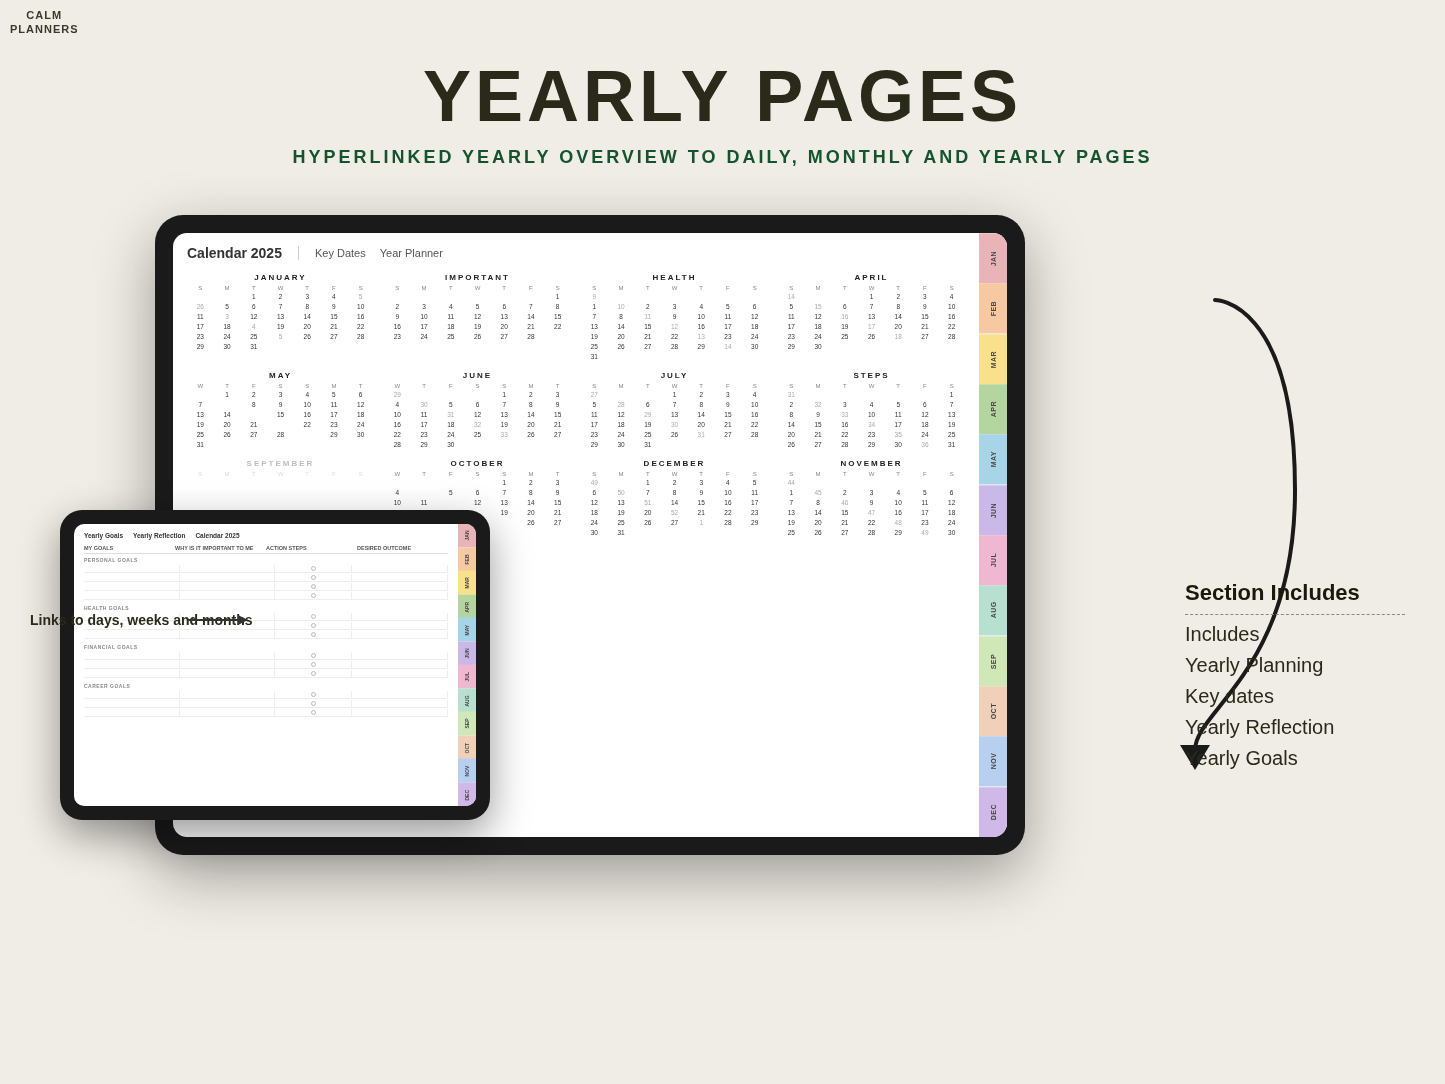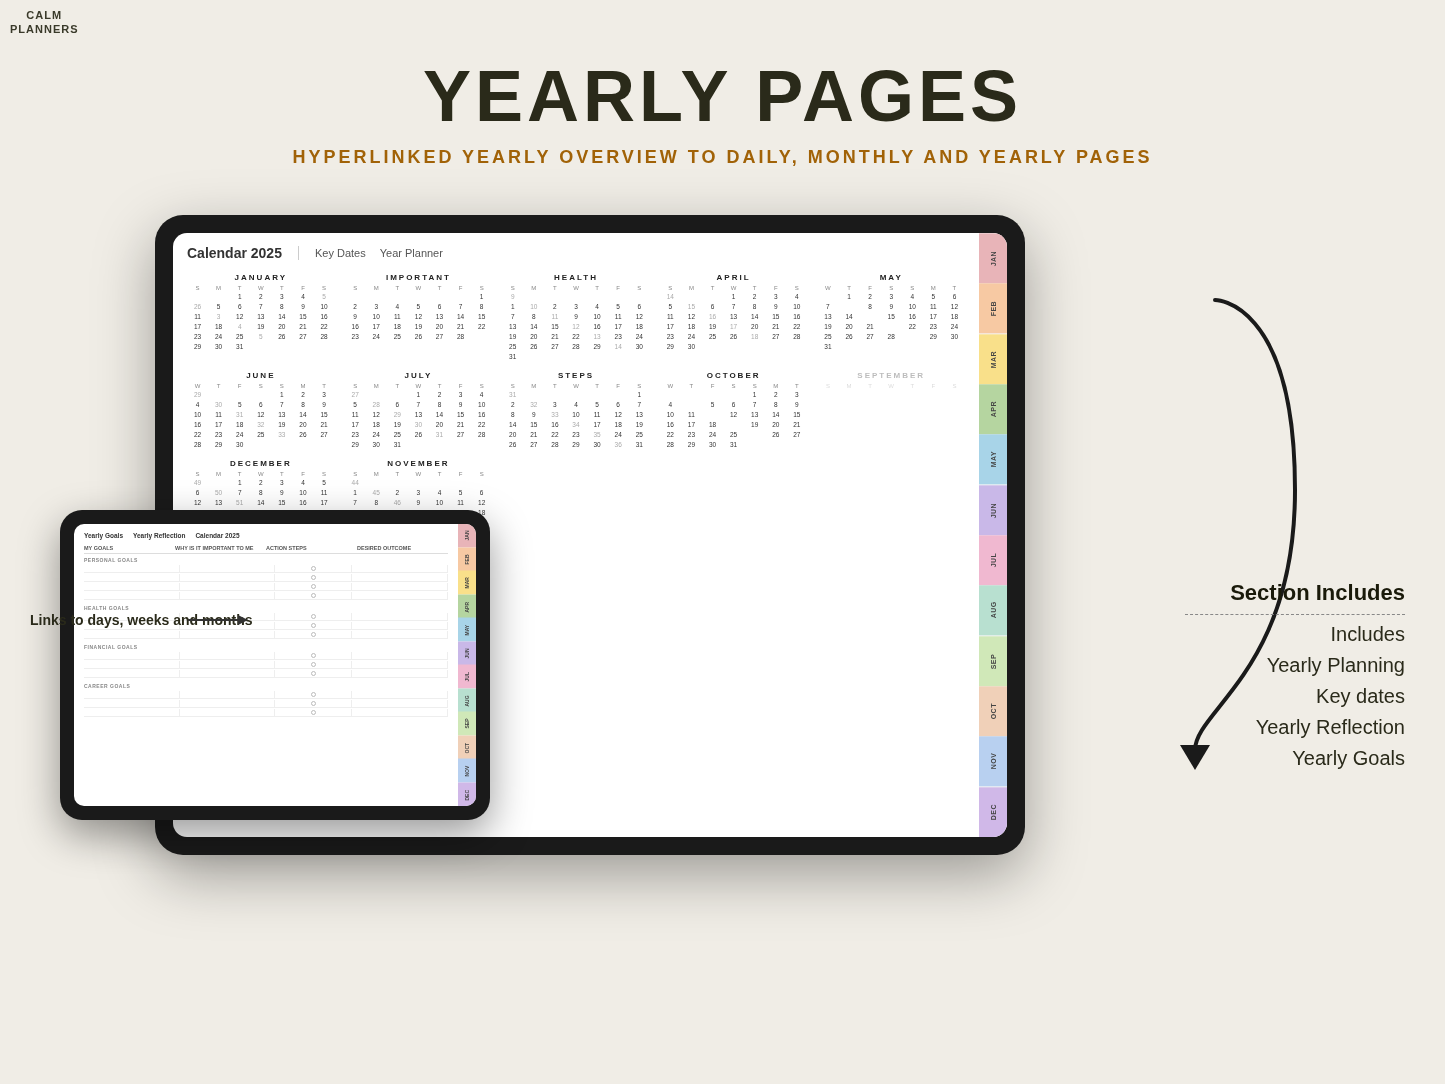--- a/index.html
+++ b/index.html
@@ -31,21 +31,21 @@
       font-size: 72px;
       font-weight: 900;
       color: #2a2a1a;
       font-family: 'Arial Rounded MT Bold', 'Arial', sans-serif;
       letter-spacing: 4px;
       margin-top: 55px;
     }
     .page-subtitle {
       text-align: center;
       font-size: 18px;
-      color: #a16207;
+      color: #14532d;
       letter-spacing: 3px;
       font-weight: 600;
       margin-top: 10px;
     }
 
     
     .tablet-large {
       position: absolute;
       left: 155px;
       top: 215px;
@@ -87,21 +87,21 @@
       display: flex;
       gap: 14px;
     }
     .cal-divider {
       width: 1px;
       height: 14px;
       background: #ccc;
     }
     .months-grid {
       display: grid;
-      grid-template-columns: repeat(5, 1fr);
+      grid-template-columns: repeat(4, 1fr);
       gap: 10px;
     }
     .month-block {
       font-size: 7px;
     }
     .month-name {
       text-align: center;
       font-size: 8px;
       font-weight: 700;
       letter-spacing: 2px;
@@ -262,21 +262,21 @@
       position: absolute;
       left: 188px;
       top: 610px;
     }
 
     
     .section-includes {
       position: absolute;
       right: 40px;
       top: 580px;
-      text-align: right;
+      text-align: left;
     }
     .section-includes-title {
       font-size: 22px;
       font-weight: 800;
       color: #1a1a0a;
       margin-bottom: 6px;
     }
     .section-divider {
       border: none;
       border-top: 1.5px dashed #555;
@@ -745,20 +745,33 @@
               <span>26</span>
               <span>27</span>
               <span>28</span>
               <span>29</span>
               <span>30</span>
             <span style="color:#aaa">36</span>
               <span>31</span>
           </div>
         </div>
 
+        <div class="month-block" style="opacity:0.3">
+          <div class="month-name">SEPTEMBER</div>
+          <div class="month-days-header">
+            <span>S</span>
+              <span>M</span>
+              <span>T</span>
+              <span>W</span>
+              <span>T</span>
+              <span>F</span>
+              <span>S</span>
+          </div>
+        </div>
+
         <div class="month-block">
           <div class="month-name">OCTOBER</div>
           <div class="month-days-header">
             <span>W</span>
               <span>T</span>
               <span>F</span>
               <span>S</span>
               <span>S</span>
               <span>M</span>
               <span>T</span>
@@ -799,33 +812,20 @@
             <span></span>
               <span>26</span>
               <span>27</span>
               <span>28</span>
               <span>29</span>
               <span>30</span>
               <span>31</span>
           </div>
         </div>
 
-        <div class="month-block" style="opacity:0.3">
-          <div class="month-name">SEPTEMBER</div>
-          <div class="month-days-header">
-            <span>S</span>
-              <span>M</span>
-              <span>T</span>
-              <span>W</span>
-              <span>T</span>
-              <span>F</span>
-              <span>S</span>
-          </div>
-        </div>
-
         <div class="month-block">
           <div class="month-name">DECEMBER</div>
           <div class="month-days-header">
             <span>S</span>
               <span>M</span>
               <span>T</span>
               <span>W</span>
               <span>T</span>
               <span>F</span>
               <span>S</span>

